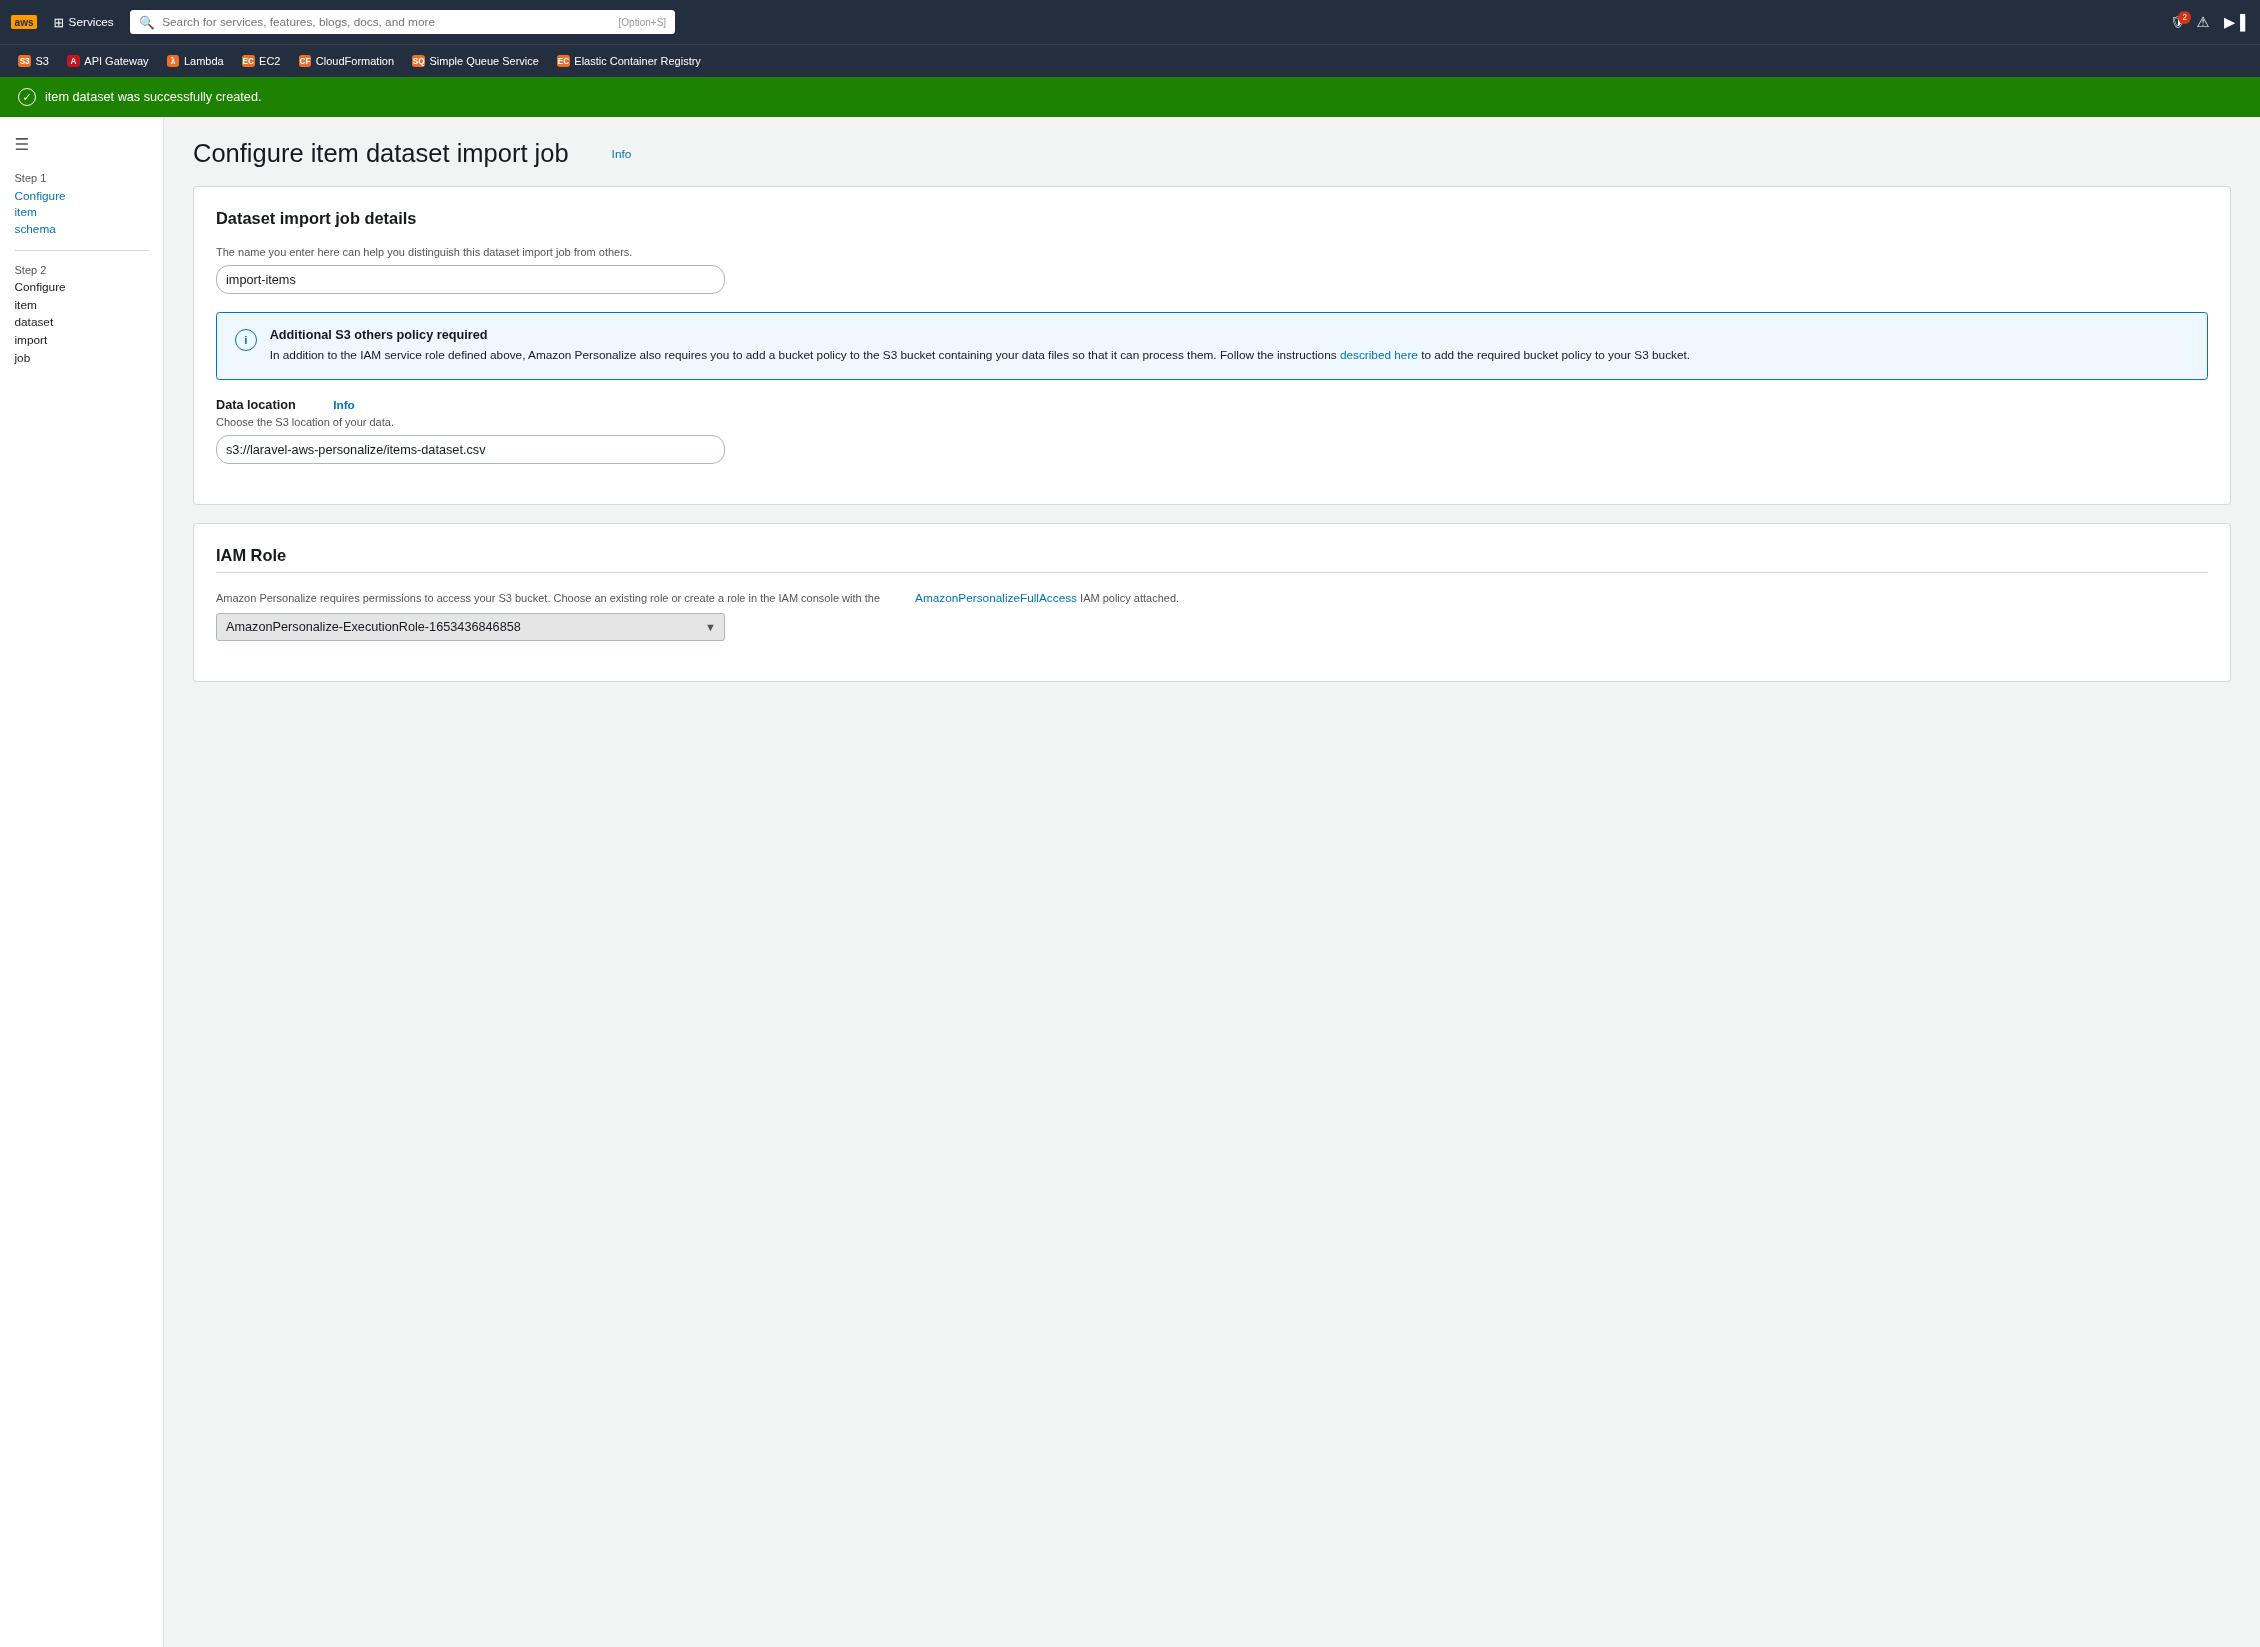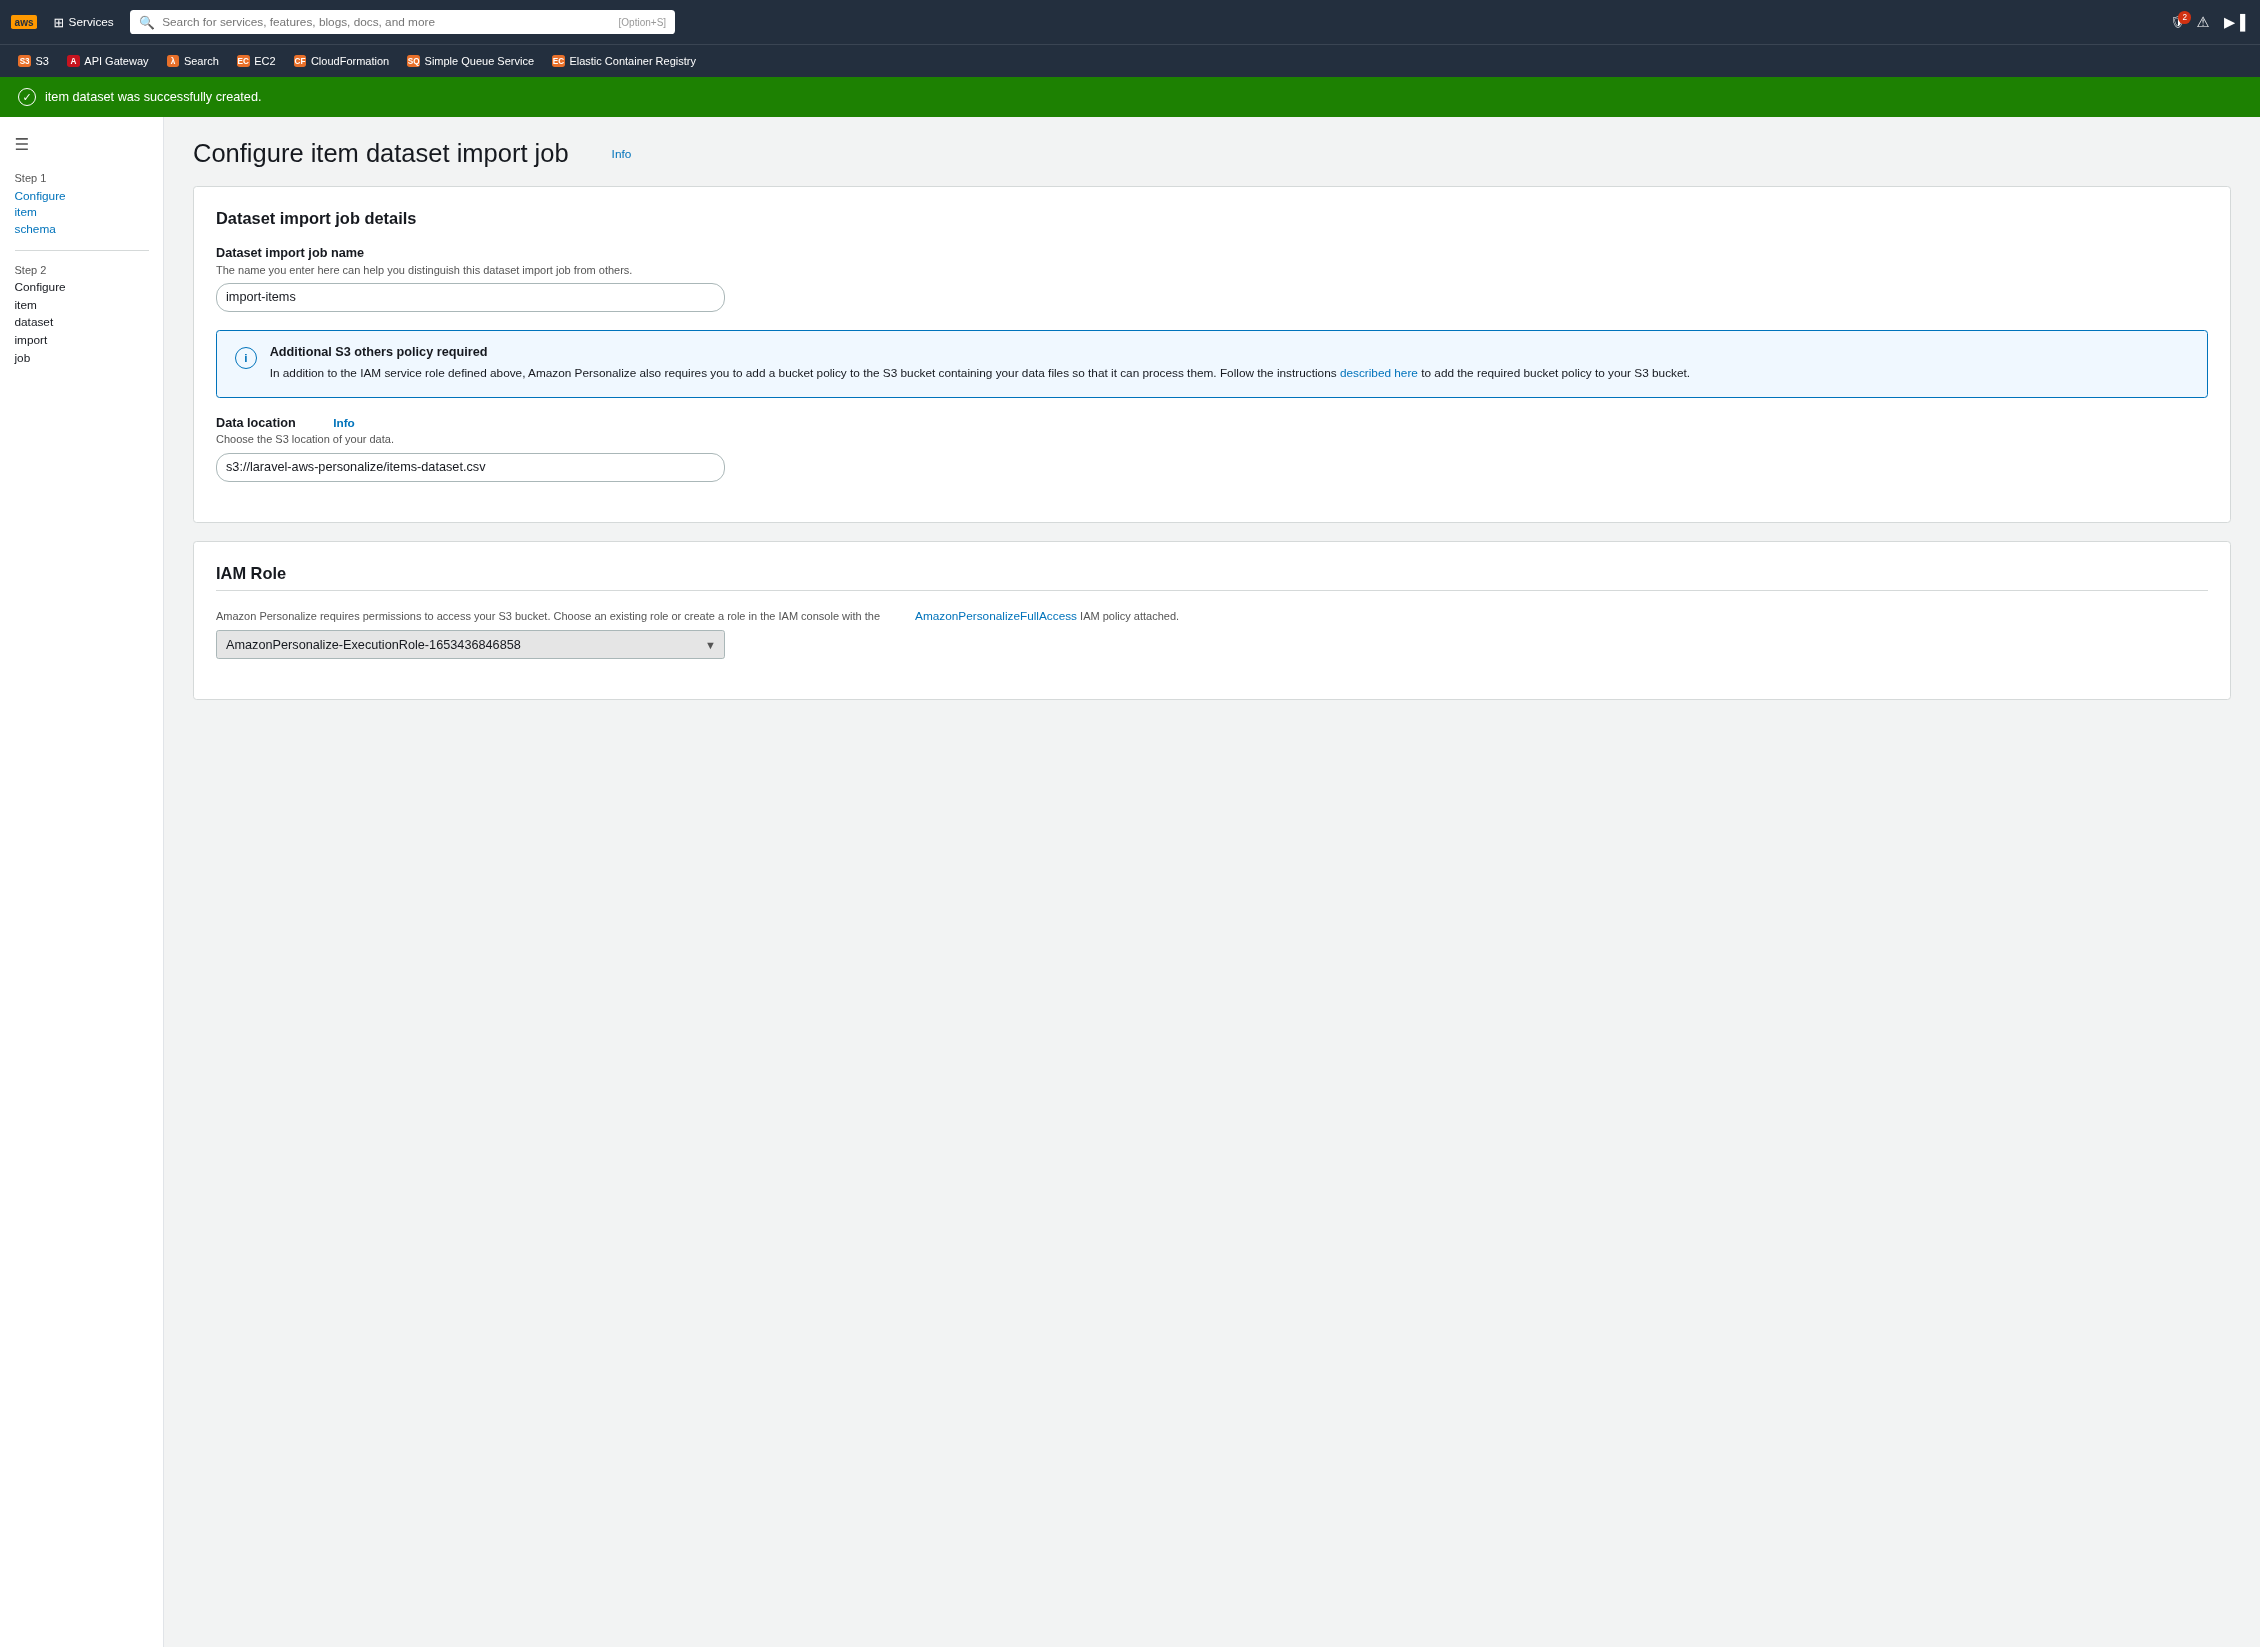--- a/index.html
+++ b/index.html
@@ -385,21 +385,21 @@
   <div class="service-tag">
     <span class="service-dot dot-s3">S3</span>
     <span>S3</span>
   </div>
   <div class="service-tag">
     <span class="service-dot dot-apigw">A</span>
     <span>API Gateway</span>
   </div>
   <div class="service-tag">
     <span class="service-dot dot-lambda">λ</span>
-    <span>Search</span>
+    <span>Lambda</span>
   </div>
   <div class="service-tag">
     <span class="service-dot dot-ec2">EC</span>
     <span>EC2</span>
   </div>
   <div class="service-tag">
     <span class="service-dot dot-cf">CF</span>
     <span>CloudFormation</span>
   </div>
   <div class="service-tag">
@@ -432,23 +432,20 @@
 
     <div class="page-title">
       <span>Configure item dataset import job</span>
       <a class="info-link">Info</a>
     </div>
 
     <div class="card">
       <div class="card-title">Dataset import job details</div>
 
       <div class="field-group">
-        <div class="field-label">
-          <span>Dataset import job name</span>
-        </div>
         <div class="field-desc">The name you enter here can help you distinguish this dataset import job from others.</div>
         <input class="text-input" type="text" value="import-items" style="">
       </div>
 
       <div class="info-box">
         <div class="info-box-icon">i</div>
         <div class="info-box-content">
           <div class="title">Additional S3 others policy required</div>
           <p>
             <span>In addition to the IAM service role defined above, Amazon Personalize also requires you to add a bucket policy to the S3 bucket containing your data files so that it can process them. Follow the instructions </span><a class="info-box-link">described here</a><span> to add the required bucket policy to your S3 bucket.</span>

